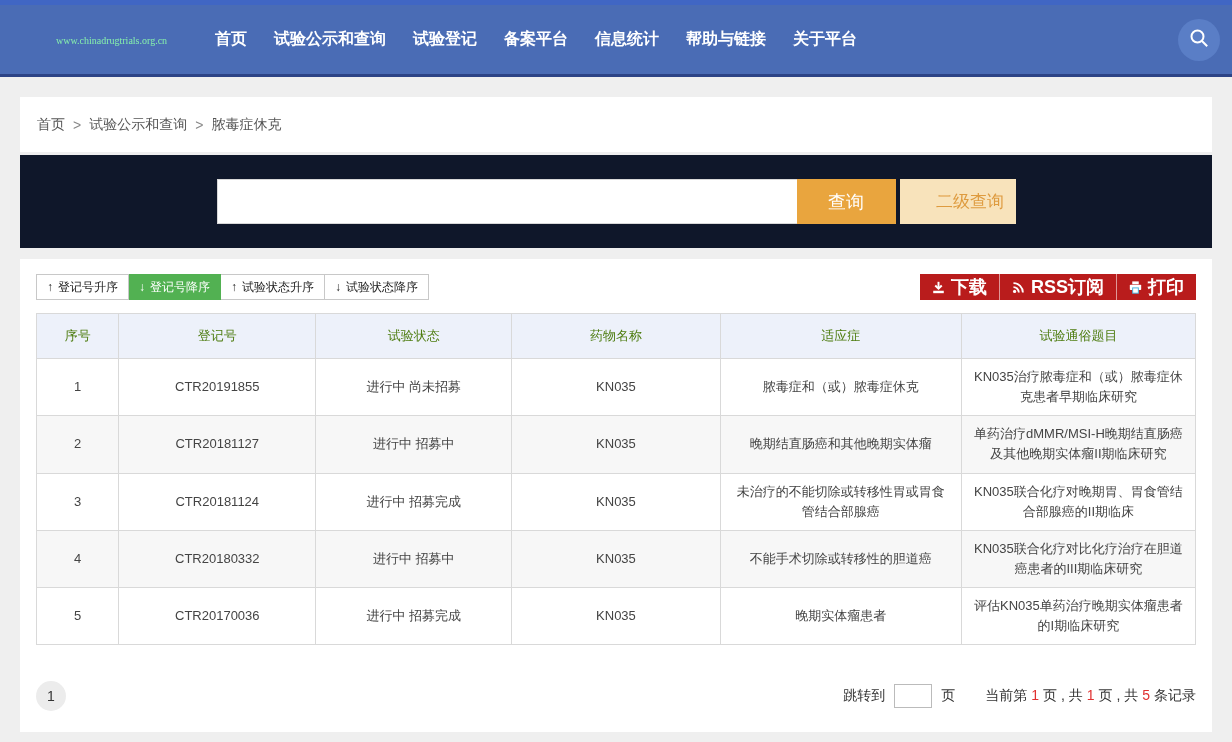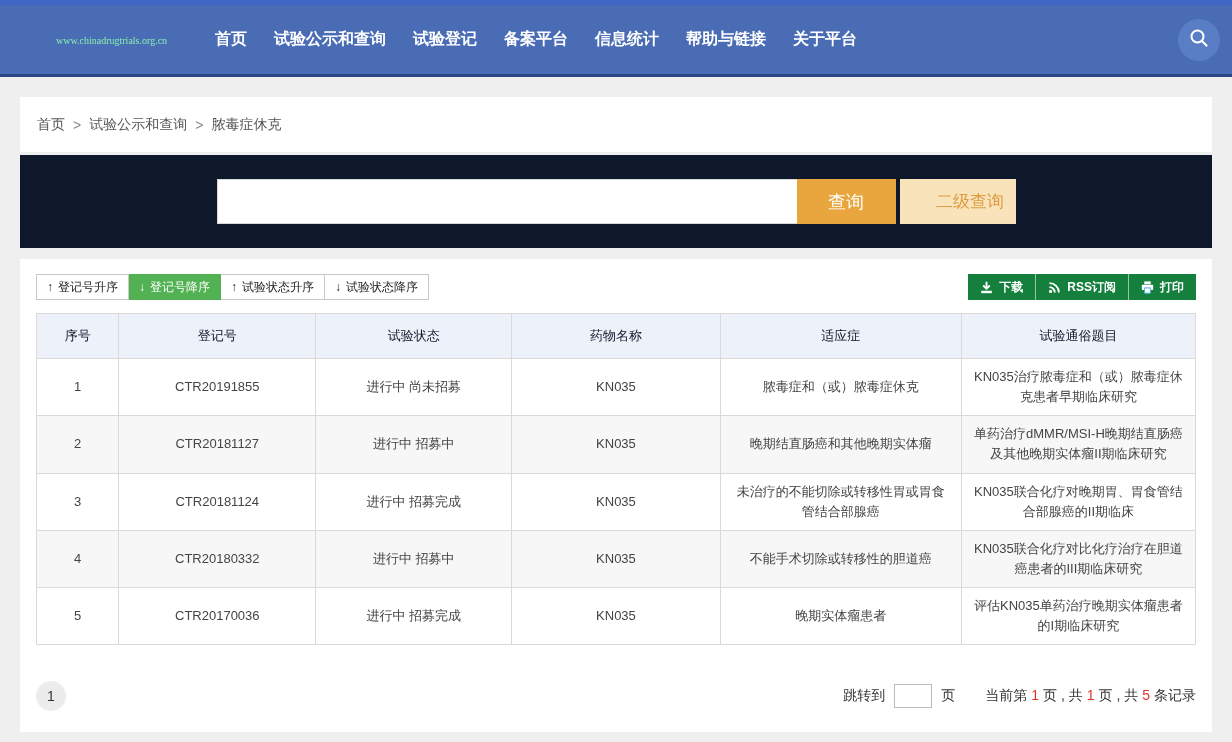--- a/index.html
+++ b/index.html
@@ -71,34 +71,34 @@
   .sort-btn {
     height:26px; padding:0 10px; background:#fff; border:1px solid #c8c8c8;
     border-left:none; font-size:12px; color:#222; display:flex;
     align-items:center; gap:5px; cursor:pointer; white-space:nowrap;
   }
   .sort-btn:first-child { border-left:1px solid #c8c8c8; }
   .sort-btn.active { background:#52b152; border-color:#52b152; color:#fff; }
   .sort-arrow { font-weight:bold; font-size:12px; }
   .action-group { display:flex; }
   .action-btn {
-    height:26px; padding:0 12px; background:#15803d; color:#fff;
-    font-size:12px; font-weight:bold; border:none;
+    height:26px; padding:0 12px; background:#b91c1c; color:#fff;
+    font-size:18px; font-weight:bold; border:none;
     border-left:1px solid rgba(255,255,255,0.55);
     display:flex; align-items:center; gap:6px; cursor:pointer; white-space:nowrap;
   }
   .action-btn:first-child { border-left:none; }
   .action-btn svg { display:block; }
   
   .results-table {
     width:100%; margin-top:13px; border-collapse:collapse; table-layout:fixed;
   }
   .results-table th {
     background:#edf1fa; height:45px; font-size:13px; font-weight:400;
-    color:#0f172a; border:1px solid #d9d9d9; text-align:center;
+    color:#4d7c0f; border:1px solid #d9d9d9; text-align:center;
   }
   .results-table td {
     font-size:13px; color:#444; border:1px solid #d9d9d9; text-align:center;
     padding:8px 10px; height:40px; line-height:1.55; cursor:pointer;
   }
   .results-table tbody tr:nth-child(even) td { background:#f7f7f7; }
   col.c0{width:7.1%} col.c1{width:17%} col.c2{width:16.9%}
   col.c3{width:18%} col.c4{width:20.8%} col.c5{width:20.2%}
   
   .pagination-row {

